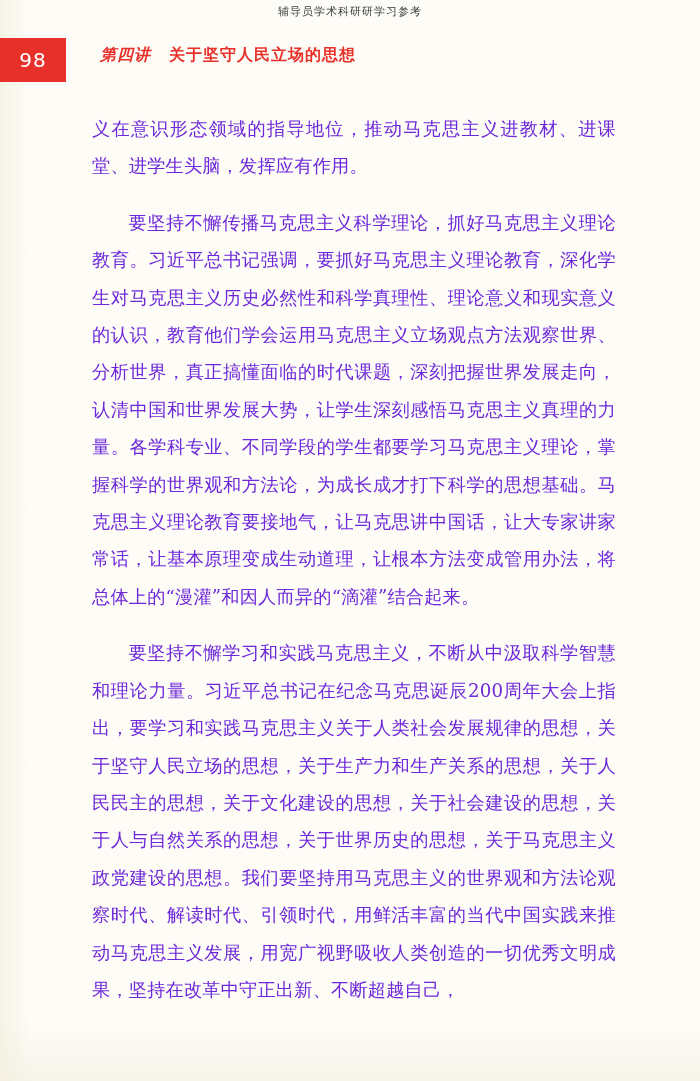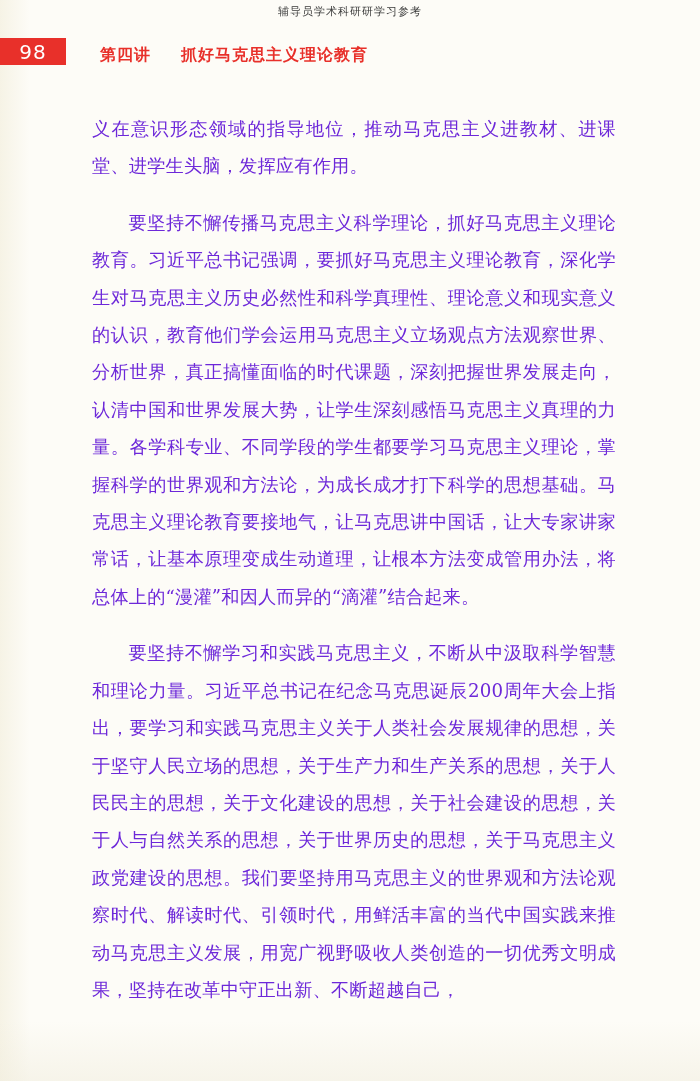--- a/index.html
+++ b/index.html
@@ -41,21 +41,21 @@
     top: 38px;
     left: 0;
     width: 100%;
     height: 36px;
   }
   .page-number-box {
     position: absolute;
     left: 0;
     top: 0;
     width: 66px;
-    height: 27px;
+    height: 44px;
     background: #e8302a;
     display: flex;
     align-items: center;
     justify-content: center;
   }
   .page-number {
     color: #ffffff;
     font-size: 20px;
     font-family: "DejaVu Sans", "Liberation Sans", sans-serif;
     letter-spacing: 1px;
@@ -65,21 +65,22 @@
     left: 100px;
     top: 7px;
     font-size: 16px;
     color: #e8302a;
     font-family: "DejaVu Sans", "Liberation Sans", sans-serif;
     font-weight: bold;
     letter-spacing: 1px;
     white-space: nowrap;
   }
   .runhead-chapter {
-    margin-right: 30px;
+    margin-right: 18px;
+    font-style: italic;
   }
 
   
   .content {
     position: absolute;
     top: 110px;
     left: 92px;
     width: 524px;
   }
   .para {
@@ -118,21 +119,21 @@
   <div class="tint tint-left"></div>
   <div class="tint tint-bottom"></div>
 
   <div class="watermark">辅导员学术科研研学习参考</div>
 
   <div class="runhead">
     <div class="page-number-box">
       <span class="page-number">98</span>
     </div>
     <div class="runhead-title">
-      <span class="runhead-chapter">第四讲</span><span>抓好马克思主义理论教育</span>
+      <span class="runhead-chapter">第四讲</span><span>关于坚守人民立场的思想</span>
     </div>
   </div>
 
   <div class="content">
     <p class="para">义在意识形态领域的指导地位，推动马克思主义进教材、进课堂、进学生头脑，发挥应有作用。</p>
     <p class="para indent">要坚持不懈传播马克思主义科学理论，抓好马克思主义理论教育。习近平总书记强调，要抓好马克思主义理论教育，深化学生对马克思主义历史必然性和科学真理性、理论意义和现实意义的认识，教育他们学会运用马克思主义立场观点方法观察世界、分析世界，真正搞懂面临的时代课题，深刻把握世界发展走向，认清中国和世界发展大势，让学生深刻感悟马克思主义真理的力量。各学科专业、不同学段的学生都要学习马克思主义理论，掌握科学的世界观和方法论，为成长成才打下科学的思想基础。马克思主义理论教育要接地气，让马克思讲中国话，让大专家讲家常话，让基本原理变成生动道理，让根本方法变成管用办法，将总体上的“漫灌”和因人而异的“滴灌”结合起来。</p>
     <p class="para indent">要坚持不懈学习和实践马克思主义，不断从中汲取科学智慧和理论力量。习近平总书记在纪念马克思诞辰200周年大会上指出，要学习和实践马克思主义关于人类社会发展规律的思想，关于坚守人民立场的思想，关于生产力和生产关系的思想，关于人民民主的思想，关于文化建设的思想，关于社会建设的思想，关于人与自然关系的思想，关于世界历史的思想，关于马克思主义政党建设的思想。我们要坚持用马克思主义的世界观和方法论观察时代、解读时代、引领时代，用鲜活丰富的当代中国实践来推动马克思主义发展，用宽广视野吸收人类创造的一切优秀文明成果，坚持在改革中守正出新、不断超越自己，</p>
   </div>
 
 </div>

